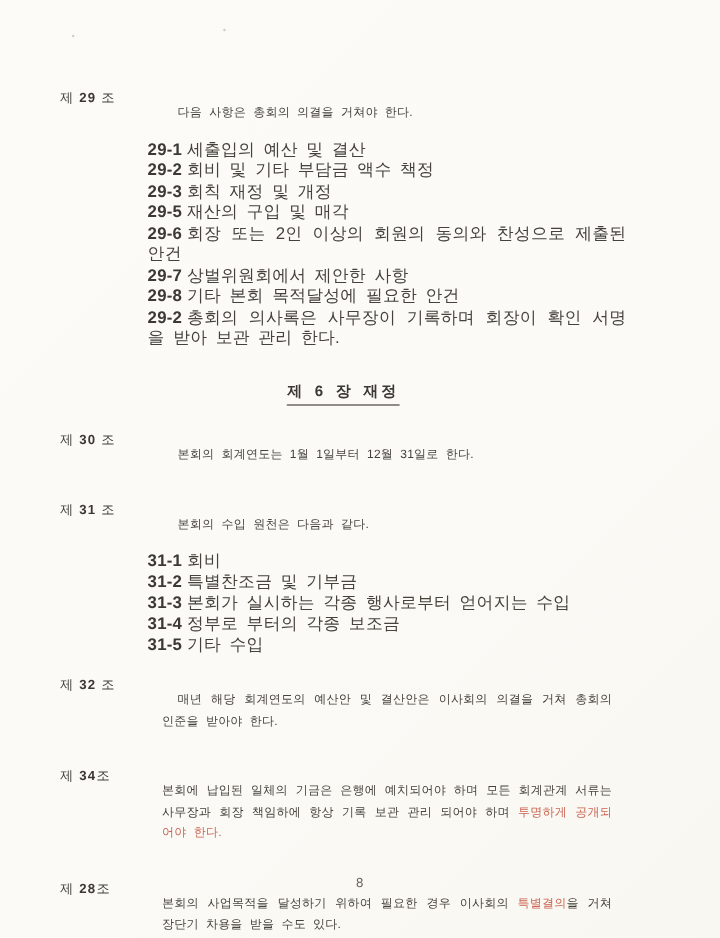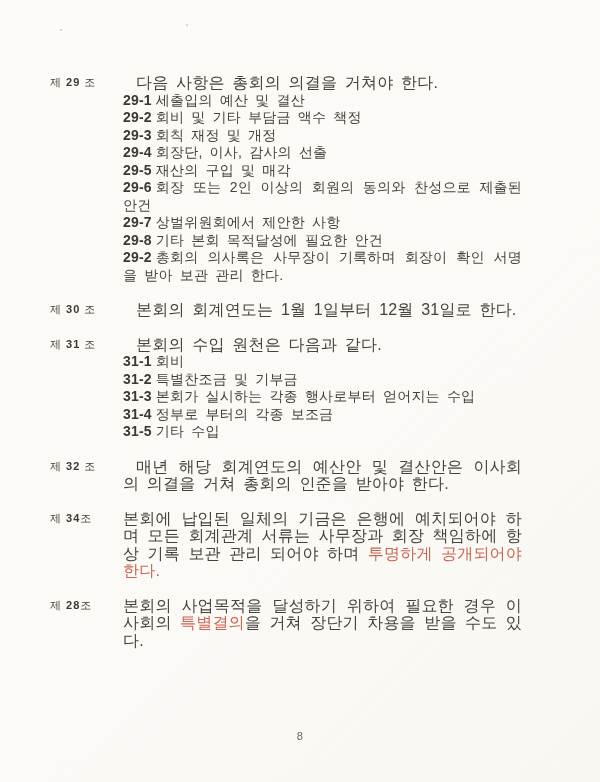--- a/index.html
+++ b/index.html
@@ -32,22 +32,22 @@
     letter-spacing: 1px;
     white-space: nowrap;
     color: #45423c;
   }
   .article-label b { font-weight: bold; color: #3c3934; }
   .article-body {
     flex: 1 1 auto;
     min-width: 0;
   }
   .para {
-    margin: 0;
-    font-size: 16px;
+    margin: 12px;
+    font-size: 10px;
     line-height: 17.5px;
     word-spacing: 3px;
     letter-spacing: 0.2px;
     text-align: justify;
     text-align-last: left;
   }
   .para.indented { text-indent: 13px; }
   .item {
     margin: 0;
     font-size: 14px;
@@ -102,30 +102,32 @@
 
   <div class="content">
     <div id="articles-top" class="articles">
         <div class="article">
           <div class="article-label">제 <b>29</b> 조</div>
           <div class="article-body">
             <p class="para indented"><span>다음 사항은 총회의 의결을 거쳐야 한다.</span></p>
             <p class="item"><span class="item-num">29-1</span><span>세출입의 예산 및 결산</span></p>
             <p class="item"><span class="item-num">29-2</span><span>회비 및 기타 부담금 액수 책정</span></p>
             <p class="item"><span class="item-num">29-3</span><span>회칙 재정 및 개정</span></p>
-            <p class="item"><span class="item-num">29-4</span><span>회장단, 이사, 감사의 선출</span></p>
             <p class="item"><span class="item-num">29-5</span><span>재산의 구입 및 매각</span></p>
             <p class="item"><span class="item-num">29-6</span><span>회장 또는 2인 이상의 회원의 동의와 찬성으로 제출된 안건</span></p>
             <p class="item"><span class="item-num">29-7</span><span>상벌위원회에서 제안한 사항</span></p>
             <p class="item"><span class="item-num">29-8</span><span>기타 본회 목적달성에 필요한 안건</span></p>
             <p class="item"><span class="item-num">29-2</span><span>총회의 의사록은 사무장이 기록하며 회장이 확인 서명을 받아 보관 관리 한다.</span></p>
           </div>
         </div>
       </div>
 
+    <div class="chapter-row">
+      <span class="chapter-heading">제 6 장 재정</span>
+    </div>
 
     <div id="articles-bottom" class="articles">
         <div class="article">
           <div class="article-label">제 <b>30</b> 조</div>
           <div class="article-body">
             <p class="para indented"><span>본회의 회계연도는 1월 1일부터 12월 31일로 한다.</span></p>
           </div>
         </div>
         <div class="article">
           <div class="article-label">제 <b>31</b> 조</div>

